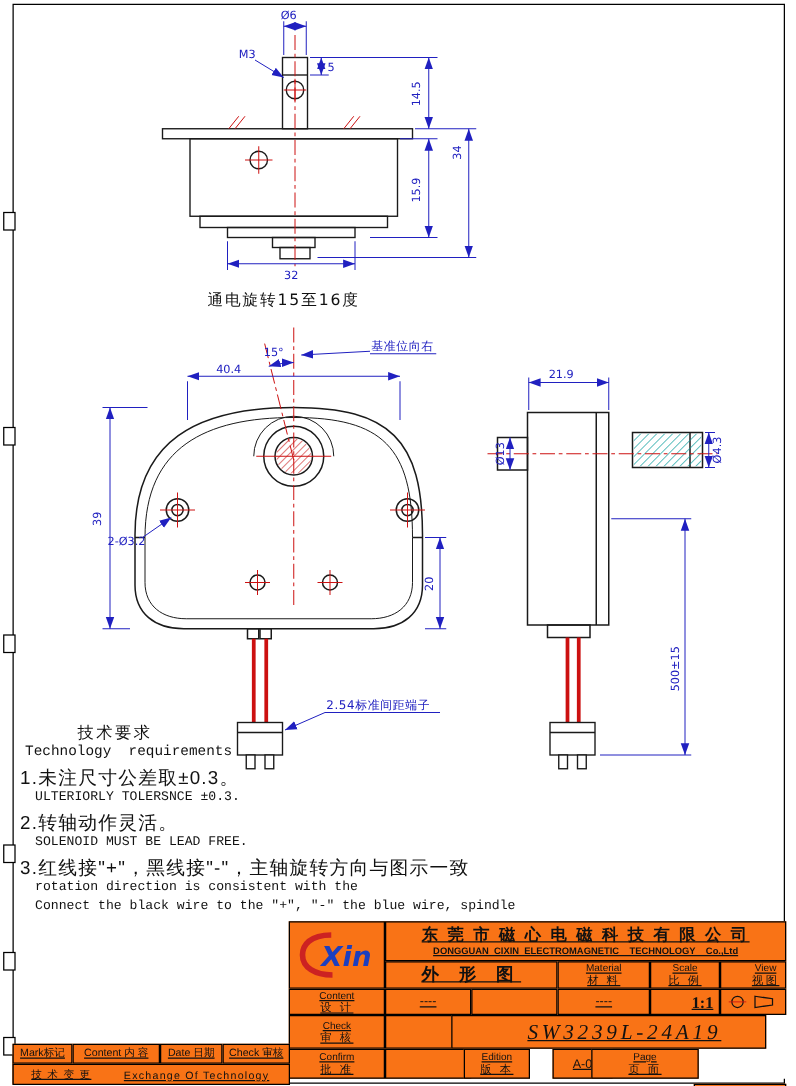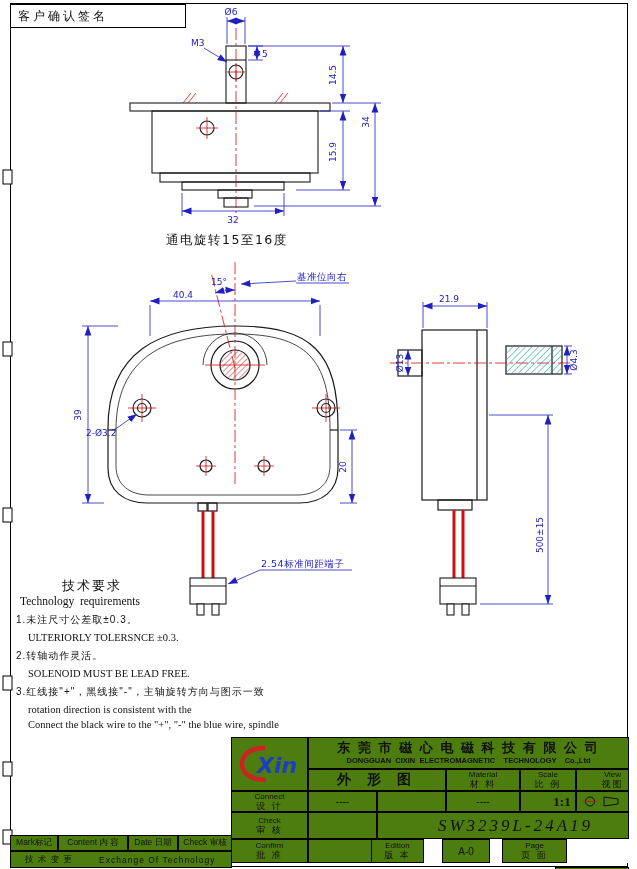--- a/index.html
+++ b/index.html
@@ -13,30 +13,30 @@
   .sigbox { position:absolute; left:10px; top:4px; width:176px; height:24px;
     border:1.5px solid #000; box-sizing:border-box; display:flex; align-items:center;
     padding-left:7px; font-size:12px; letter-spacing:3px; background:#fff; }
   .drawing { position:absolute; left:0; top:0; }
   svg text { font-family:"DejaVu Sans","Liberation Sans",sans-serif; }
   .dimtxt { font-size:9px; fill:#2020c0; }
   .cjklbl { font-size:9.5px; fill:#2020c0; letter-spacing:0.5px; }
   .notetxt { font-size:12.5px; fill:#111; letter-spacing:1.5px; }
 
   .tech { position:absolute; left:16px; top:577px; width:370px; }
-  .t-cn { font-size:10px; height:19px; letter-spacing:1px; }
+  .t-cn { font-size:15px; height:19px; letter-spacing:1px; }
   .t-cn.title { padding-left:46px; font-size:13px; letter-spacing:2px; height:18px; }
   .t-en { font-size:10.5px; height:17px; padding-left:12px; white-space:pre;
-    font-family:Liberation Serif, serif; }
+    font-family:Liberation Mono, monospace; }
   .t-en.title { padding-left:4px; font-size:11.5px; height:18px; }
   .t-en.cont { height:15px; }
 
   .tb { position:absolute; left:231px; top:737px; width:399px; height:126px; background:#fff; }
   .cell { position:absolute; border:1px solid #000; box-sizing:border-box;
-    display:flex; align-items:center; justify-content:center; background:#4d7c0f; overflow:hidden; }
+    display:flex; align-items:center; justify-content:center; background:#f97316; overflow:hidden;text-decoration:underline; }
   .stack { flex-direction:column; gap:1px; line-height:1; }
   .lbl-en { font-size:8px; }
   .lbl-cn { font-size:9px; letter-spacing:2px; }
   .company-cn { font-size:13px; letter-spacing:2px; font-weight:600; line-height:1.1; }
   .company-en { font-size:7.5px; font-weight:bold; white-space:pre; line-height:1.2; }
   .dwg-title { font-size:14px; letter-spacing:6px; font-weight:600; }
   .val { font-size:10px; }
   .scaleval { font-size:13px; font-weight:bold; font-family:"Liberation Serif","DejaVu Serif",serif; }
   .partnum { font-size:17px; font-style:italic; letter-spacing:3px;
     font-family:"Liberation Serif","DejaVu Serif",serif; }
@@ -227,23 +227,20 @@
     <g stroke="#1a1a1a" fill="#fff" stroke-width="1.1">
       <rect x="440" y="578" width="36" height="26"></rect>
       <line x1="440" y1="586" x2="476" y2="586"></line>
       <rect x="447" y="604" width="7" height="11"></rect>
       <rect x="462" y="604" width="7" height="11"></rect>
     </g>
 
     <text class="notetxt" x="166" y="244" text-anchor="start">通电旋转15至16度</text>
   </svg>
 
-  <div class="sigbox">
-    <span>客户确认签名</span>
-  </div>
 
   <div class="tech">
     <div class="t-cn title">技术要求</div>
     <div class="t-en title">Technology  requirements</div>
     <div class="t-cn">1.未注尺寸公差取±0.3。</div>
     <div class="t-en">ULTERIORLY TOLERSNCE ±0.3.</div>
     <div class="t-cn">2.转轴动作灵活。</div>
     <div class="t-en">SOLENOID MUST BE LEAD FREE.</div>
     <div class="t-cn">3.红线接"+"，黑线接"-"，主轴旋转方向与图示一致</div>
     <div class="t-en cont">rotation direction is consistent with the</div>
@@ -275,21 +272,21 @@
     <div class="cell stack" style="left:289px;top:32px;width:56px;height:22px;">
       <div class="lbl-en">Scale</div>
       <div class="lbl-cn">比 例</div>
     </div>
     <div class="cell stack" style="left:345px;top:32px;width:53px;height:22px;padding-left:20px;">
       <div class="lbl-en">View</div>
       <div class="lbl-cn">视图</div>
     </div>
 
     <div class="cell stack" style="left:0;top:54px;width:77px;height:21px;">
-      <div class="lbl-en">Connect</div>
+      <div class="lbl-en">Content</div>
       <div class="lbl-cn">设 计</div>
     </div>
     <div class="cell" style="left:77px;top:54px;width:69px;height:21px;">
       <span class="val">----</span>
     </div>
     <div class="cell" style="left:146px;top:54px;width:69px;height:21px;"></div>
     <div class="cell" style="left:215px;top:54px;width:74px;height:21px;">
       <span class="val">----</span>
     </div>
     <div class="cell" style="left:289px;top:54px;width:56px;height:21px;padding-left:28px;">
@@ -302,38 +299,38 @@
         <path d="M 23,4 L 37,6 L 37,11 L 23,13 Z" stroke="#111" fill="none" stroke-width="1"></path>
       </svg>
     </div>
 
     <div class="cell stack" style="left:0;top:75px;width:77px;height:27px;">
       <div class="lbl-en">Check</div>
       <div class="lbl-cn">审 核</div>
     </div>
     <div class="cell" style="left:77px;top:75px;width:69px;height:27px;"></div>
 
-    <div class="cell" style="left:146px;top:75px;width:252px;height:27px;padding-left:25px;">
+    <div class="cell" style="left:130px;top:75px;width:252px;height:27px;padding-left:25px;">
       <span class="partnum">SW3239L-24A19</span>
     </div>
 
     <div class="cell stack" style="left:0;top:102px;width:77px;height:24px;">
       <div class="lbl-en">Confirm</div>
       <div class="lbl-cn">批 准</div>
     </div>
     <div class="cell" style="left:77px;top:102px;width:69px;height:24px;"></div>
 
     <div class="cell stack" style="left:140px;top:102px;width:53px;height:24px;text-align:center;">
       <div class="lbl-en">Edition</div>
       <div class="lbl-cn">版 本</div>
     </div>
     <div class="cell" style="left:211px;top:102px;width:48px;height:24px;">
       <span class="val">A-0</span>
     </div>
-    <div class="cell stack" style="left:271px;top:102px;width:65px;height:24px;text-align:center;">
+    <div class="cell stack" style="left:242px;top:102px;width:86px;height:24px;text-align:center;">
       <div class="lbl-en">Page</div>
       <div class="lbl-cn">页 面</div>
     </div>
     <div class="cell" style="left:324px;top:102px;width:74px;height:24px;margin-top:28px;">
       <span class="val" style="font-size:12px;">3/3</span>
     </div>
   </div>
 
   <div class="rev">
     <div class="cell" style="left:0;top:0;width:48px;height:16px;">

